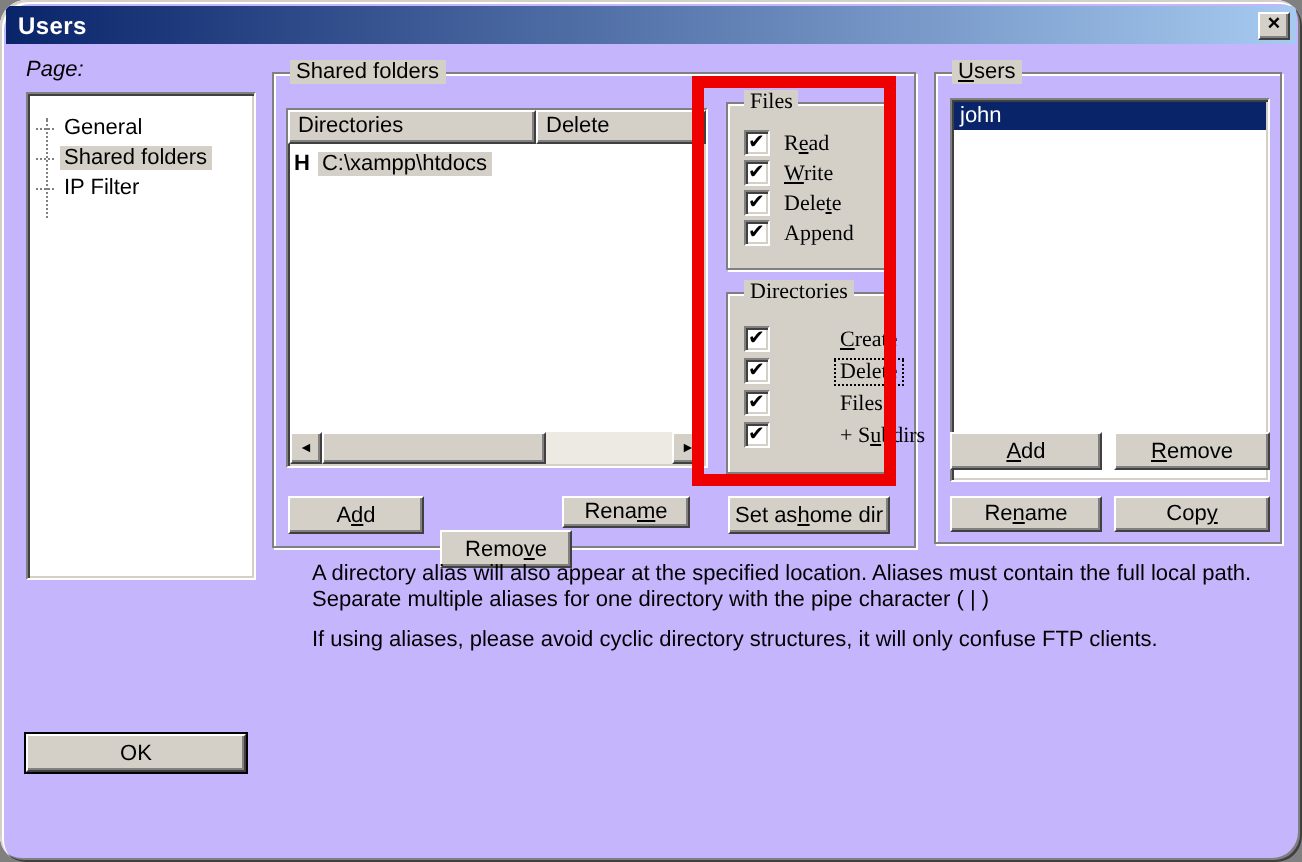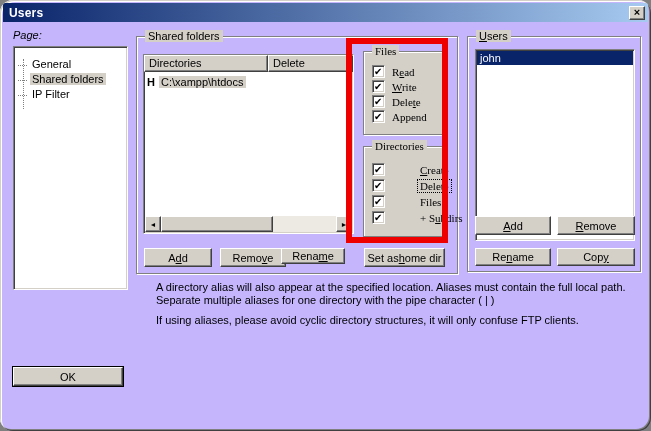--- a/index.html
+++ b/index.html
@@ -223,21 +223,21 @@
         <span class="cb checked"></span>
         <span class="cb-label">Files</span>
       </div>
       <div class="cb-row">
         <span class="cb checked"></span>
         <span class="cb-label">+ S<u>u</u>bdirs</span>
       </div>
     </div>
 
     <div class="btn" style="left:7px; top:211px; width:68px; height:19px;">A<u>d</u>d</div>
-    <div class="btn" style="left:83px; top:211px; width:66px; height:19px;text-align:right;">Remo<u>v</u>e</div>
+    <div class="btn" style="left:83px; top:228px; width:66px; height:19px;text-align:right;">Remo<u>v</u>e</div>
     <div class="btn" style="left:144px; top:211px; width:64px; height:16px;">Rena<u>m</u>e</div>
     <div class="btn" style="left:227px; top:211px; width:81px; height:19px;">Set as <u>h</u>ome dir</div>
   </div>
 
   <div class="red-rect"></div>
 
   <div class="groupbox users-group">
     <span class="group-label"><u>U</u>sers</span>
     <div class="users-list sunken">
       <div class="user-row selected">john</div>

